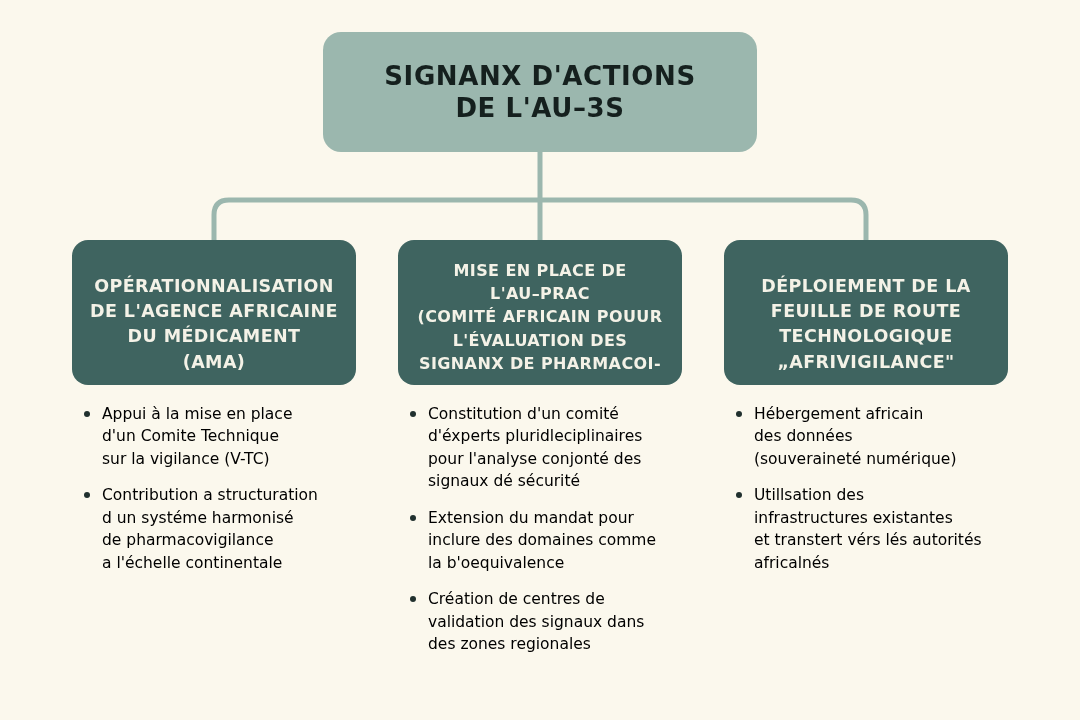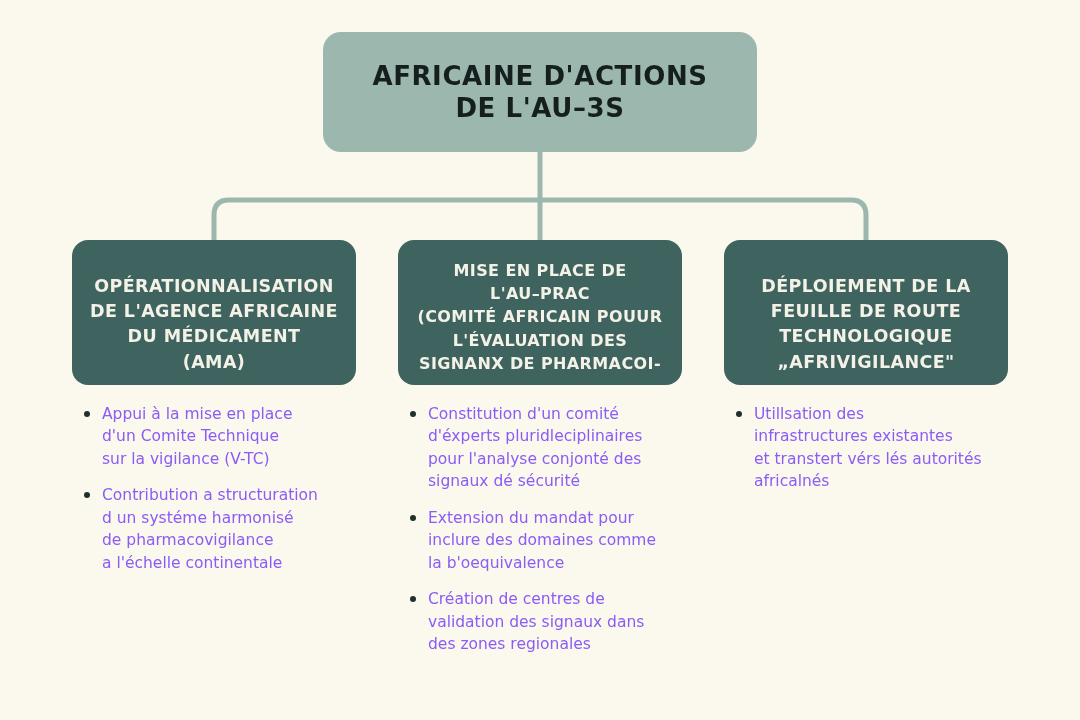--- a/index.html
+++ b/index.html
@@ -92,21 +92,21 @@
   }
   .bullets {
     list-style: none;
     margin: 18px 0 0 0;
     padding: 0 0 0 12px;
   }
   .bullets li {
     position: relative;
     padding-left: 18px;
     margin-bottom: 14px;
-    color: #8b5cf6;
+    color: #000000;
     font-size: 15.5px;
     line-height: 1.45;
     white-space: pre-line;
   }
   .bullets li::before {
     content: "";
     position: absolute;
     left: 0;
     top: 8px;
     width: 6px;
@@ -121,21 +121,21 @@
 <div class="canvas">
 
   <svg class="connectors" viewBox="0 0 1080 720">
 
     <path d="M540 152 L540 244" stroke="#9bb7ae" stroke-width="5" fill="none"></path>
 
     <path d="M214 244 L214 215 Q214 200 229 200 L851 200 Q866 200 866 215 L866 244" stroke="#9bb7ae" stroke-width="5" fill="none" stroke-linecap="round"></path>
   </svg>
 
   <div class="root-node">
-    <div class="root-title">AFRICAINE D'ACTIONS
+    <div class="root-title">SIGNANX D'ACTIONS
 DE L'AU–3S</div>
   </div>
 
   <div class="columns">
 
     <div class="column">
       <div class="col-head">
         <div class="head-text">OPÉRATIONNALISATION
 DE L'AGENCE AFRICAINE
 DU MÉDICAMENT
@@ -175,20 +175,23 @@
     </div>
 
     <div class="column">
       <div class="col-head">
         <div class="head-text">DÉPLOIEMENT DE LA
 FEUILLE DE ROUTE
 TECHNOLOGIQUE
 „AFRIVIGILANCE"</div>
       </div>
       <ul class="bullets">
+        <li>Hébergement africain
+des données
+(souveraineté numérique)</li>
         <li>Utillsation des
 infrastructures existantes
 et transtert vérs lés autorités
 africalnés</li>
       </ul>
     </div>
 
   </div>
 </div>
 

